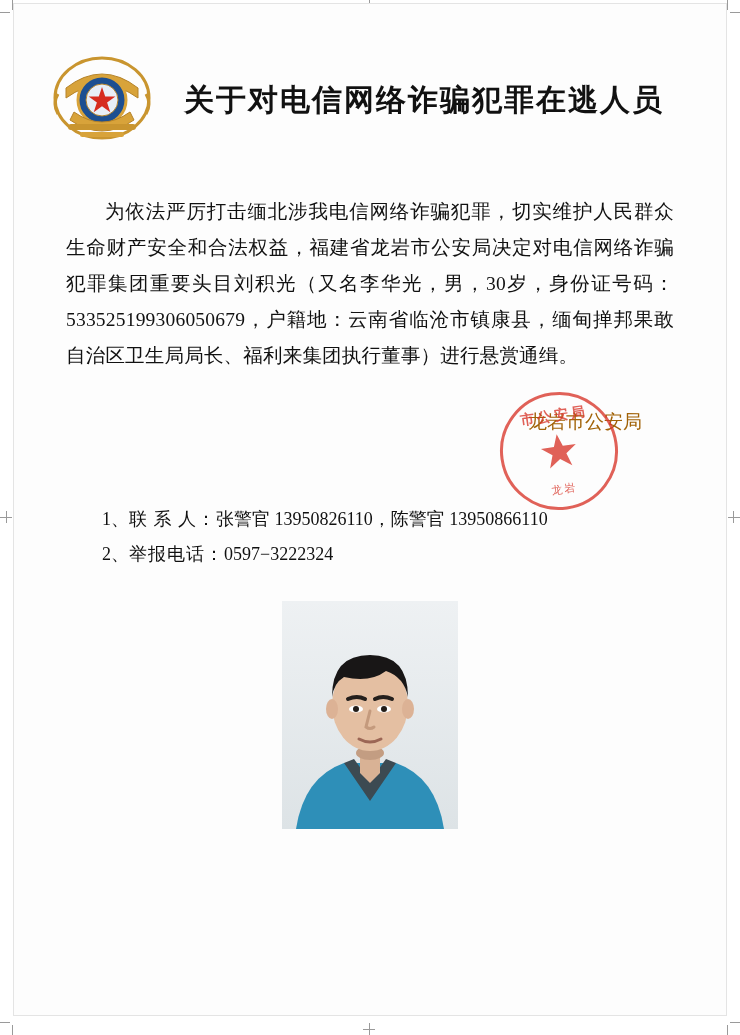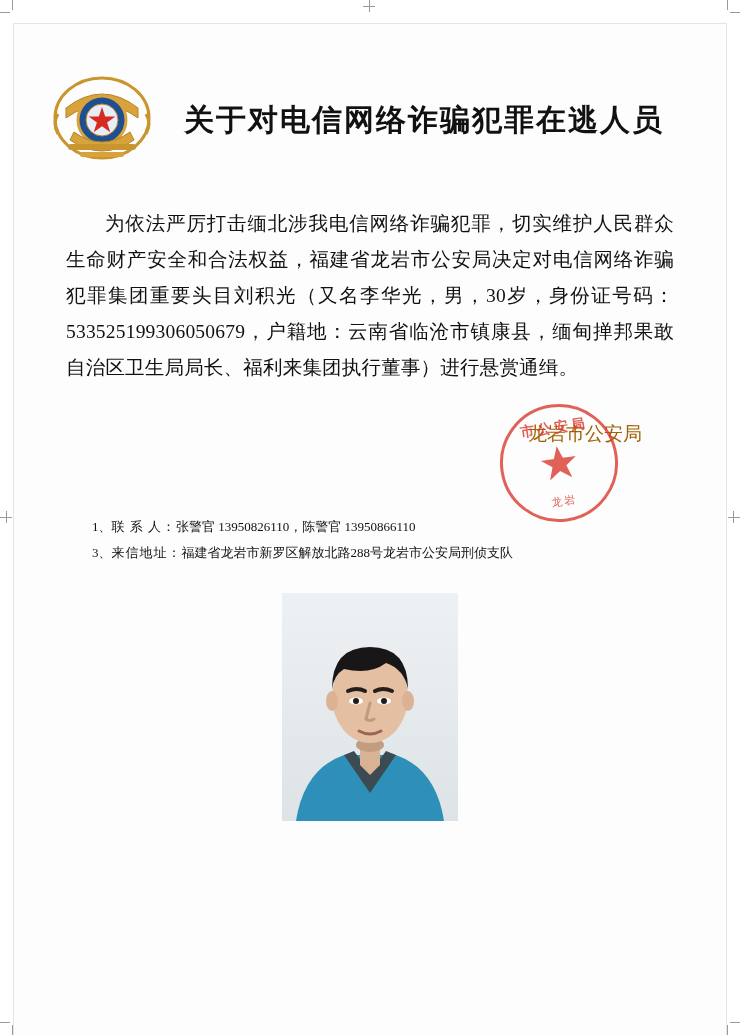--- a/index.html
+++ b/index.html
@@ -35,21 +35,21 @@
   }
   .cropmark .v {
     position: absolute;
     background: #9a9a9a;
     width: 1px;
   }
 
   .sheet {
     position: absolute;
     left: 14px;
-    top: 24px;
+    top: 4px;
     width: 712px;
     height: 1011px;
     background: #fdfdfd;
     box-shadow: 0 0 0 1px #e4e4e4;
     box-sizing: border-box;
   }
 
   
   .header {
     position: relative;
@@ -88,21 +88,21 @@
     padding: 28px 52px 0 52px;
     box-sizing: border-box;
   }
 
   .para {
     font-size: 19.5px;
     line-height: 1.85;
     color: #111;
     text-align: justify;
     text-indent: 2em;
-    margin: 8px 0 4px 0;
+    margin: 16px 0 4px 0;
     letter-spacing: 0.2px;
   }
 
   
   .sign-area {
     position: relative;
     height: 118px;
     margin-top: 14px;
   }
   .sign-text {
@@ -154,21 +154,21 @@
     letter-spacing: 2px;
   }
 
   
   .contacts {
     padding: 0 52px;
     box-sizing: border-box;
     margin-top: -4px;
   }
   .contact-row {
-    font-size: 13px;
+    font-size: 18px;
     line-height: 1.95;
     color: #111;
     text-indent: 2em;
   }
   .contact-row .lbl { letter-spacing: 1px; }
 
   
   .photo-wrap {
     margin-top: 28px;
     display: flex;
@@ -248,21 +248,21 @@
         </div>
         <div class="seal-bottom">龙岩</div>
       </div>
     </div>
 
     <div class="contacts">
       <div class="contact-row">
         <span>1、</span><span class="lbl">联 系 人：</span><span>张警官 13950826110，陈警官 13950866110</span>
       </div>
       <div class="contact-row">
-        <span>3、</span><span class="lbl">来信地址：</span><span>福建省龙岩市新罗区解放北路288号龙岩市公安局刑侦支队</span>
+        <span>2、</span><span class="lbl">举报电话：</span><span>0597−3222324</span>
       </div>
     </div>
 
     <div class="photo-wrap">
       <div class="photo">
         <svg width="176" height="228" viewBox="0 0 176 228">
           <defs>
             <linearGradient id="bg" x1="0" y1="0" x2="0" y2="1">
               <stop offset="0%" stop-color="#eef1f3"></stop>
               <stop offset="100%" stop-color="#dde3e6"></stop>

